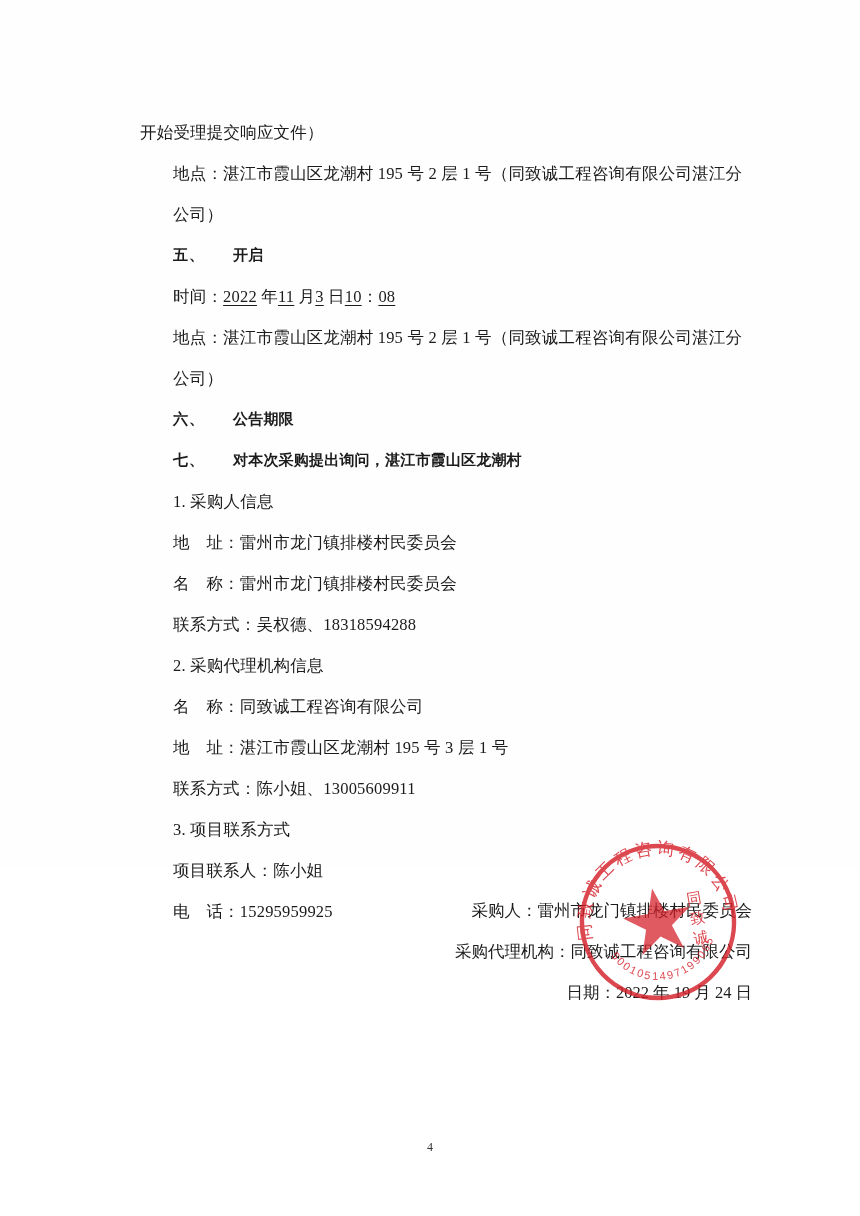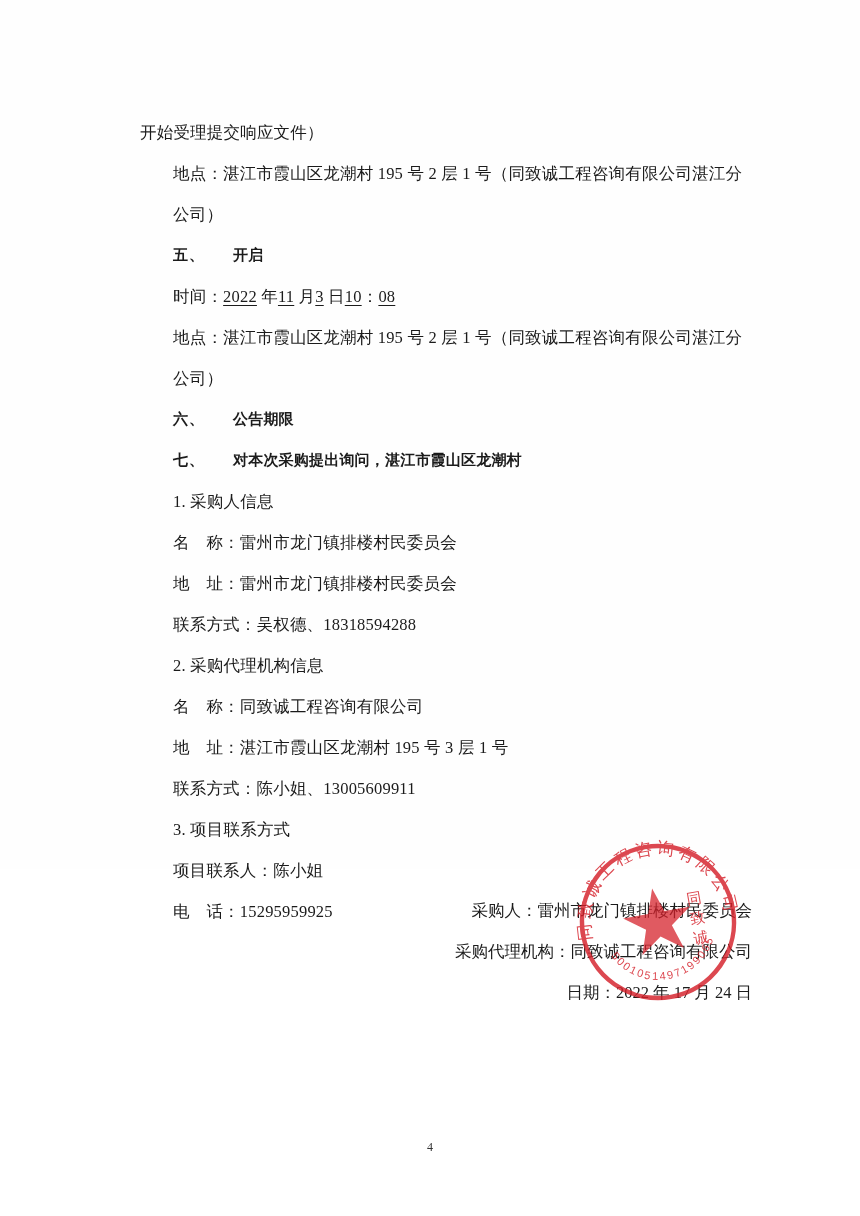--- a/index.html
+++ b/index.html
@@ -114,39 +114,39 @@
     <div class="line heading">
       <span class="num">六、</span><span class="gap"></span><span>公告期限</span>
     </div>
 
 
     <div class="line heading">
       <span class="num">七、</span><span class="gap"></span><span>对本次采购提出询问，湛江市霞山区龙潮村</span>
     </div>
 
     <div class="line indent1">1. 采购人信息</div>
+    <div class="line indent1">地　址：雷州市龙门镇排楼村民委员会</div>
     <div class="line indent1">名　称：雷州市龙门镇排楼村民委员会</div>
-    <div class="line indent1">地　址：雷州市龙门镇排楼村民委员会</div>
     <div class="line indent1">联系方式：吴权德、18318594288</div>
 
     <div class="line indent1">2. 采购代理机构信息</div>
     <div class="line indent1">名　称：同致诚工程咨询有限公司</div>
     <div class="line indent1">地　址：湛江市霞山区龙潮村 195 号 3 层 1 号</div>
     <div class="line indent1">联系方式：陈小姐、13005609911</div>
 
     <div class="line indent1">3. 项目联系方式</div>
     <div class="line indent1">项目联系人：陈小姐</div>
     <div class="line indent1">电　话：15295959925</div>
 
   </div>
 
   <div class="sig-block">
     <div class="sig-line">采购人：雷州市龙门镇排楼村民委员会</div>
     <div class="sig-line">采购代理机构：同致诚工程咨询有限公司</div>
-    <div class="sig-line">日期：2022 年 17 月 24 日</div>
+    <div class="sig-line">日期：2022 年 19 月 24 日</div>
   </div>
 
   <div class="seal">
     <svg width="180" height="180" viewBox="0 0 180 180" xmlns="http://www.w3.org/2000/svg">
       <defs>
         <path id="sealArcTop" d="M 22,90 A 68,68 0 0 1 158,90" fill="none"></path>
         <path id="sealArcBottom" d="M 32,90 A 58,58 0 0 0 148,90" fill="none"></path>
       </defs>
       <g opacity="0.82" transform="rotate(-10 90 90)">
         <circle cx="90" cy="90" r="76" fill="none" stroke="#d5202a" stroke-width="4.5"></circle>

